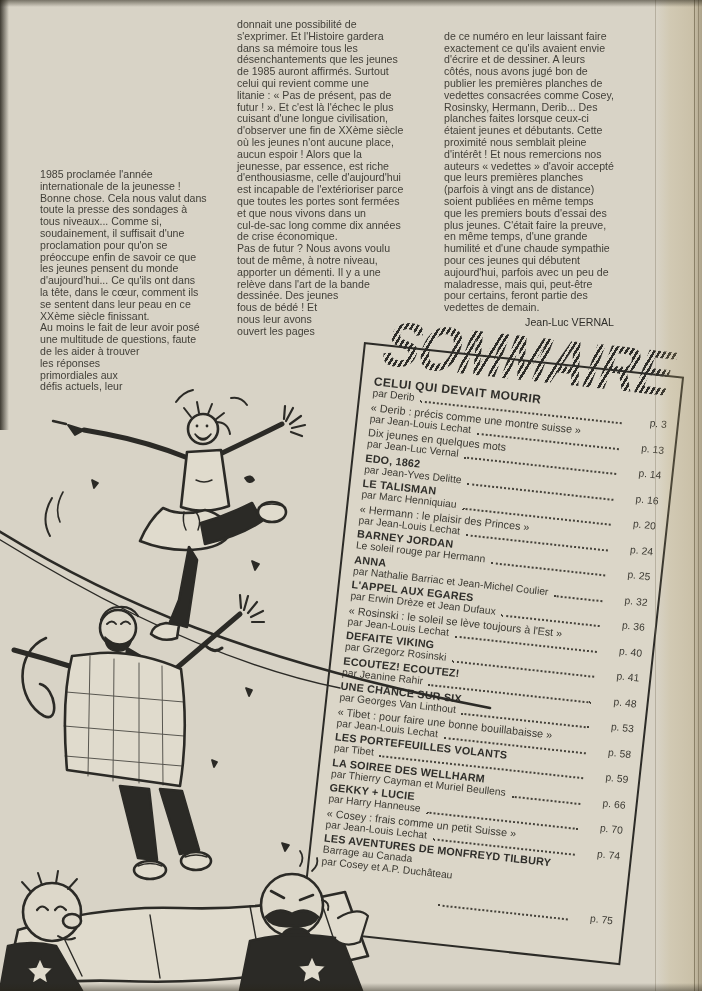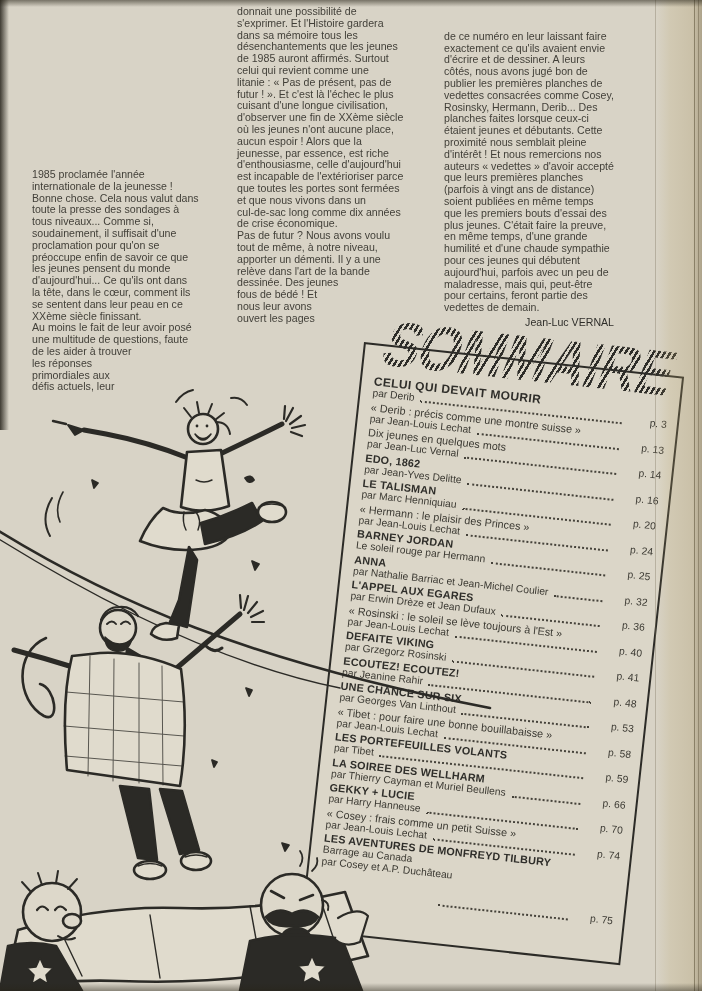--- a/index.html
+++ b/index.html
@@ -25,22 +25,22 @@
   .crease.c3{right:3px;background:rgba(90,80,55,.4);}
 
   
   .headline{
     position:absolute;left:36px;top:22px;width:280px;z-index:2;
     font-size:47px;font-weight:bold;line-height:1.16;letter-spacing:-1.5px;
     color:#2e2d29;white-space:pre-line;
   }
   
   .col{position:absolute;z-index:1;font-size:10.6px;line-height:11.8px;white-space:pre-line;color:#413f38;}
-  .col1{left:32px;top:169px;width:200px;}
-  .col2{left:237px;top:6px;width:224px;}
+  .col1{left:40px;top:169px;width:200px;}
+  .col2{left:237px;top:19px;width:224px;}
   .col3{left:444px;top:19px;width:230px;}
   .signature{margin-top:3px;text-align:right;padding-right:60px;font-weight:normal;color:#2f2e2a;}
 
   
   .sommaire{
     position:absolute;left:364px;top:342px;width:322px;height:592px;z-index:3;
     background:#dbd6c8;border:2.5px solid #2c2b27;
     transform:rotate(6.2deg);transform-origin:top left;
     padding:4px 10px 8px 12px;box-sizing:border-box;
   }

